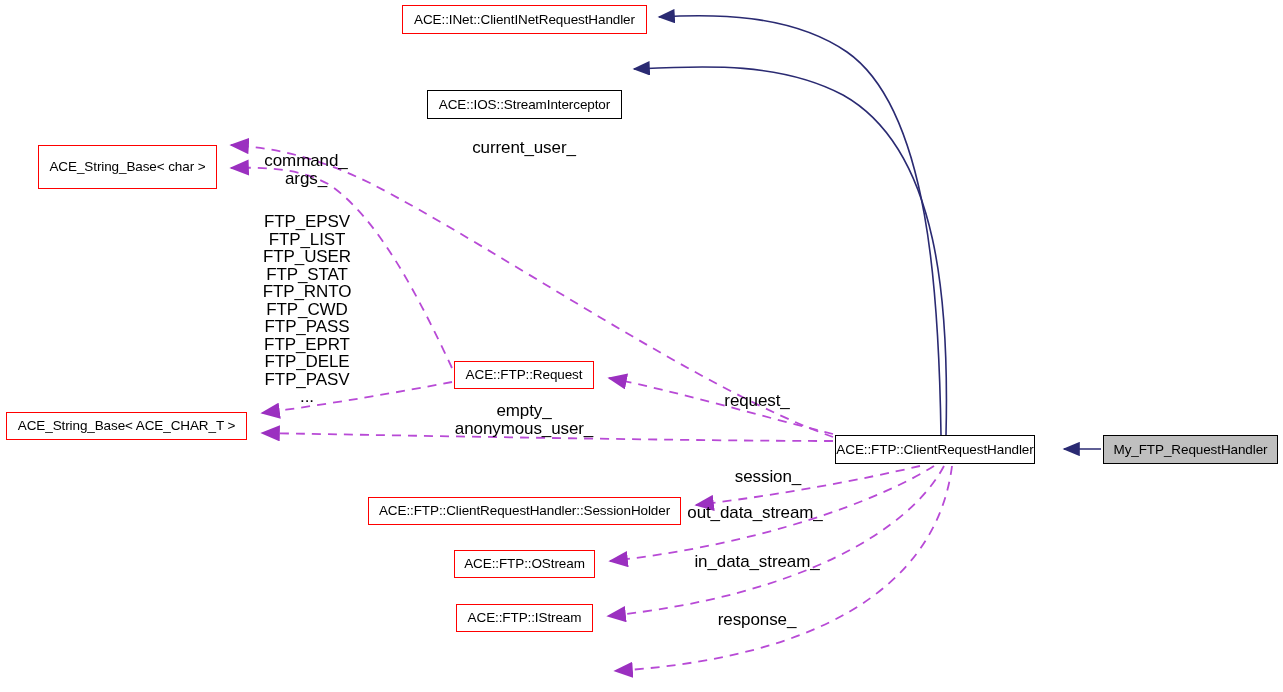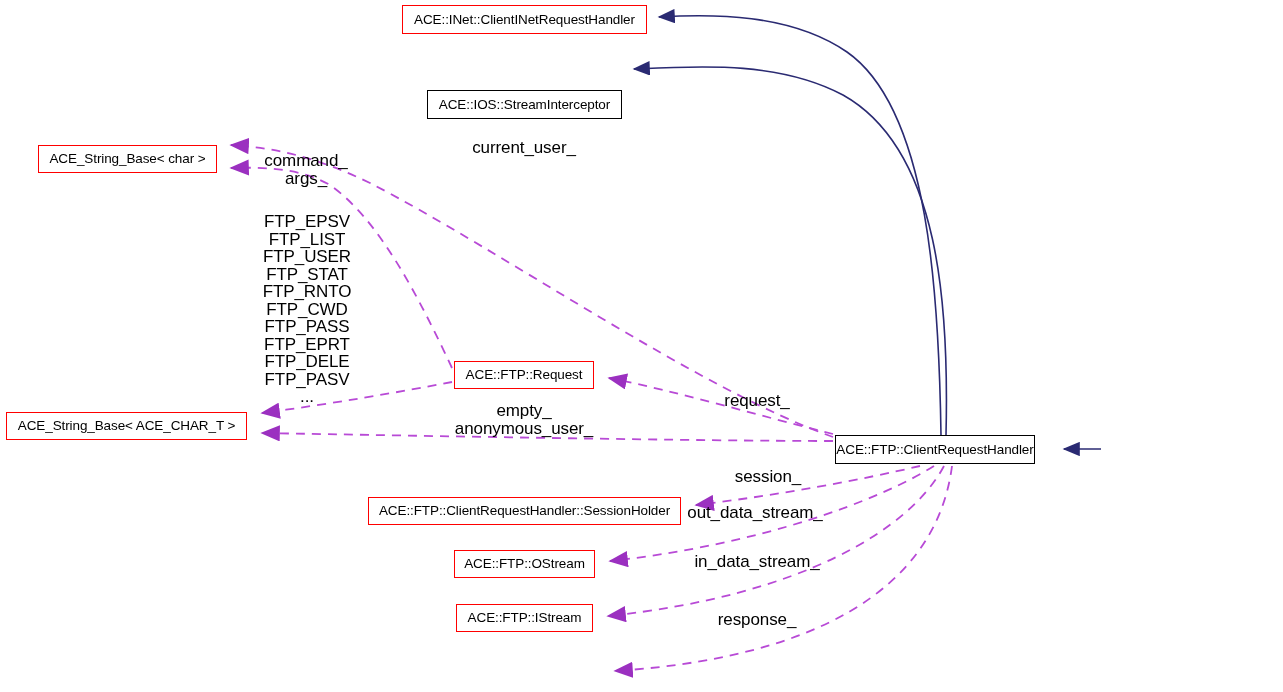--- a/index.html
+++ b/index.html
@@ -104,36 +104,39 @@
   </svg>
 
   <div class="node red" style="left:402px; top:5px; width:245px; height:29px;">
     <span class="node-label">ACE::INet::ClientINetRequestHandler</span>
   </div>
 
   <div class="node" style="left:427px; top:58px; width:195px; height:29px;margin-top:32px;">
     <span class="node-label">ACE::IOS::StreamInterceptor</span>
   </div>
 
-  <div class="node red" style="left:38px; top:145px; width:179px; height:28px;">
+  <div class="node red" style="left:38px; top:145px; width:179px; height:44px;">
     <span class="node-label">ACE_String_Base&lt; char &gt;</span>
   </div>
 
   <div class="node red" style="left:454px; top:361px; width:140px; height:28px;">
     <span class="node-label">ACE::FTP::Request</span>
   </div>
 
   <div class="node red" style="left:6px; top:412px; width:241px; height:28px;">
     <span class="node-label">ACE_String_Base&lt; ACE_CHAR_T &gt;</span>
   </div>
 
   <div class="node" style="left:835px; top:435px; width:200px; height:29px;">
     <span class="node-label">ACE::FTP::ClientRequestHandler</span>
   </div>
 
+  <div class="node gray" style="left:1103px; top:435px; width:175px; height:29px;">
+    <span class="node-label">My_FTP_RequestHandler</span>
+  </div>
 
   <div class="node red" style="left:368px; top:497px; width:313px; height:28px;">
     <span class="node-label">ACE::FTP::ClientRequestHandler::SessionHolder</span>
   </div>
 
   <div class="node red" style="left:454px; top:550px; width:141px; height:28px;">
     <span class="node-label">ACE::FTP::OStream</span>
   </div>
 
   <div class="node red" style="left:456px; top:604px; width:137px; height:28px;">

